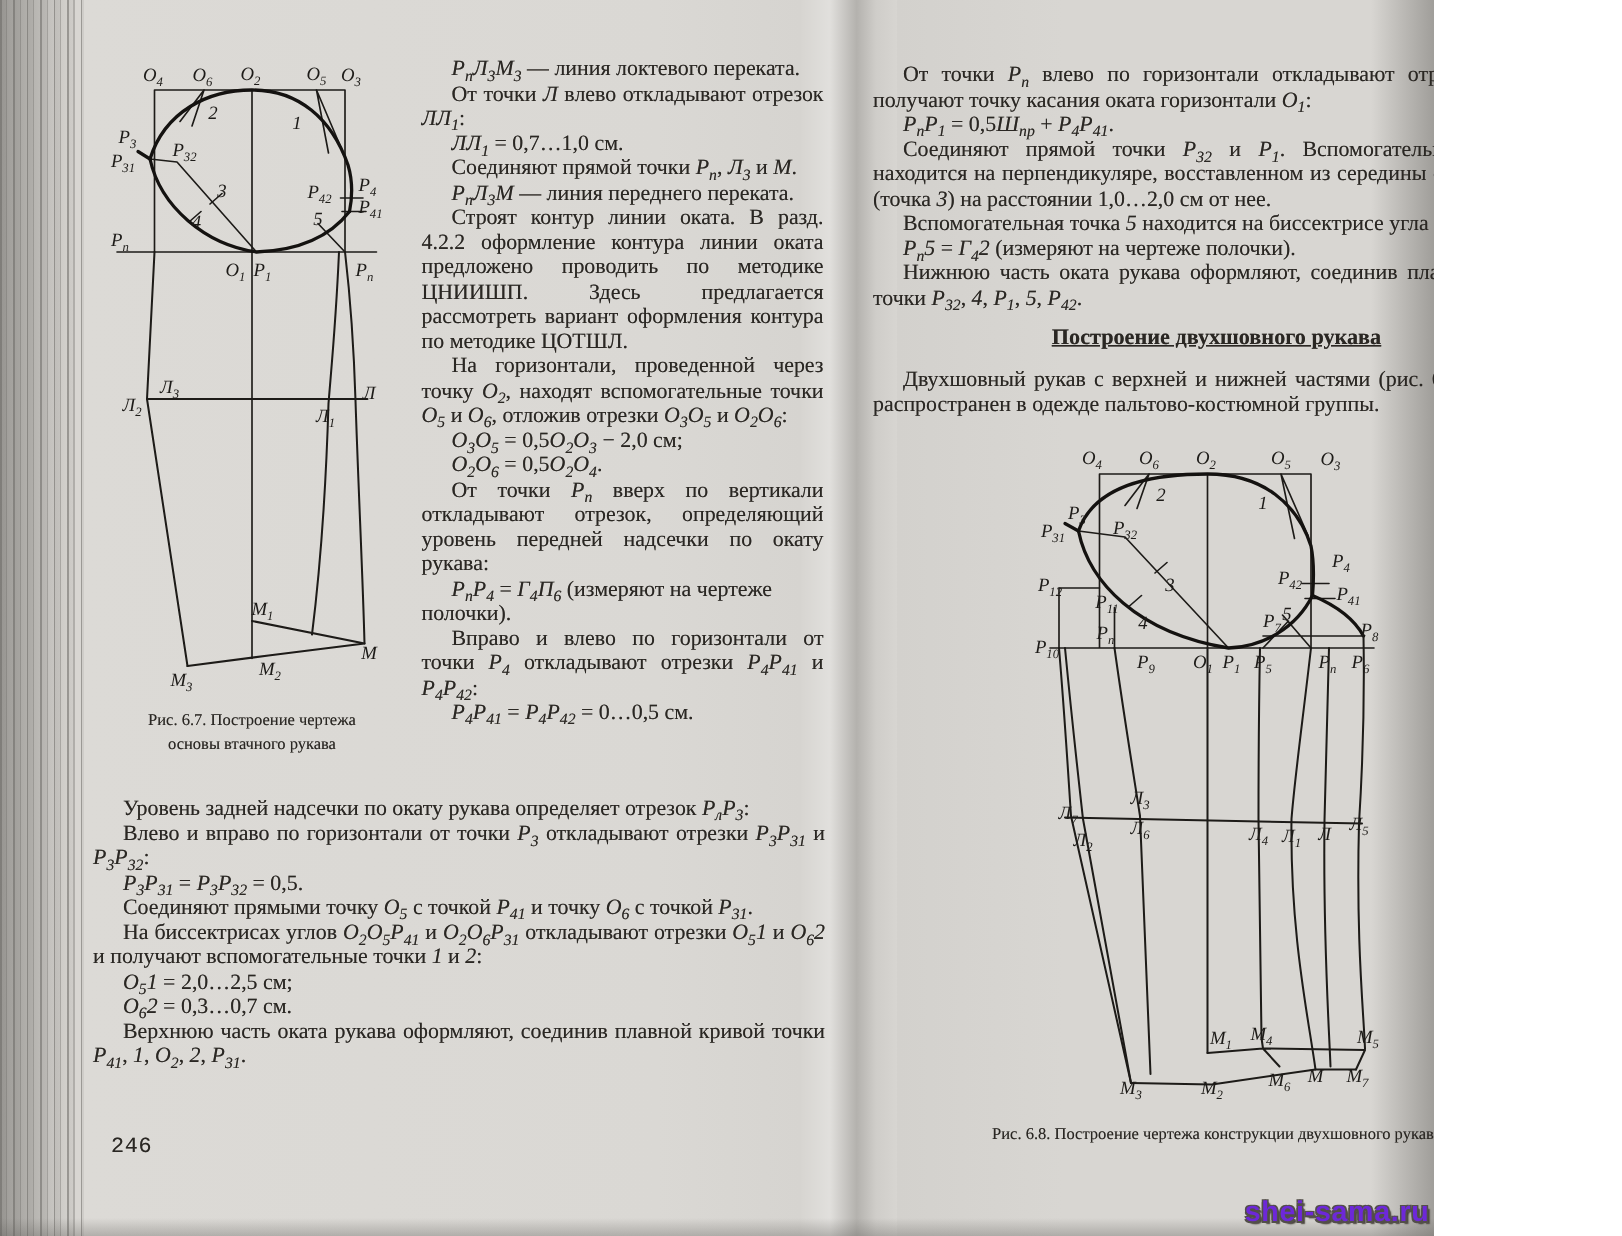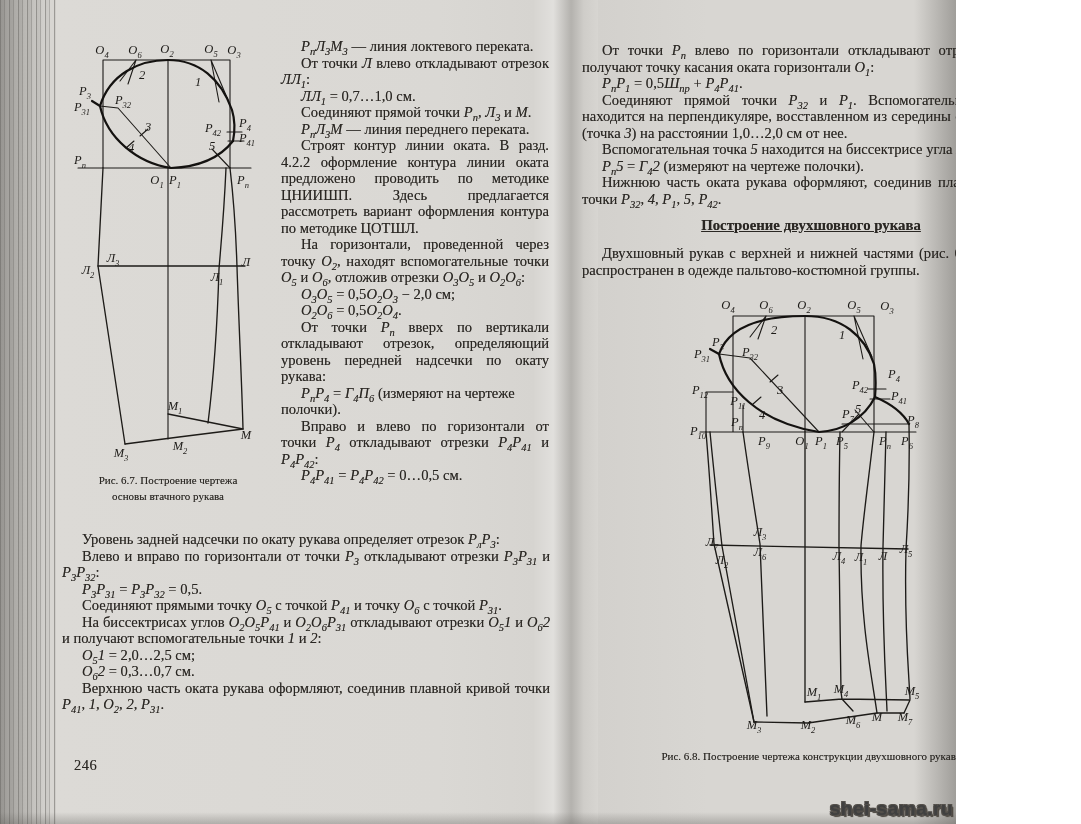--- a/index.html
+++ b/index.html
@@ -50,26 +50,26 @@
     text-shadow:0 0 .4px rgba(42,39,35,.5);}
   .cap67{left:48px;top:472px;width:240px;}
   .cap68{left:588px;top:748px;width:446px;}
 
   .fig-line{stroke:#1d1b18;fill:none;stroke-width:1.1;stroke-linecap:round;stroke-linejoin:round;}
   .fig-line-mid{stroke:#1d1b18;fill:none;stroke-width:1.35;stroke-linecap:round;stroke-linejoin:round;}
   .fig-line-thick{stroke:#141210;fill:none;stroke-width:2.2;stroke-linecap:round;stroke-linejoin:round;}
   .fig-label{font-family:"Liberation Serif", serif;font-style:italic;font-size:12.5px;
     fill:#1d1b18;text-anchor:middle;}
 
-  .pagenum{font-size:14.5px;letter-spacing:.5px;text-shadow:0 0 .4px rgba(42,39,35,.5);}
+  .pagenum{font-size:14.5px;letter-spacing:.5px;text-shadow:0 0 .4px rgba(42,39,35,.5);font-family:Liberation Mono, monospace;}
   .pn-left{left:74px;top:757px;}
   .pn-right{left:985px;top:765px;}
 
   .watermark{right:3px;bottom:4px;font-family:"Liberation Sans", sans-serif;
-    font-weight:bold;font-size:19px;letter-spacing:.5px;color:#404040;
+    font-weight:bold;font-size:19px;letter-spacing:.5px;color:#6d28d9;
     text-shadow:-1px -1px 0 #534f4a, 1px -1px 0 #534f4a, -1px 1px 0 #534f4a,
                  1px 1px 0 #534f4a, 2px 2px 1px #454039;}
 </style>
 </head>
 <body>
 
 <div class="spread">
   <div class="page-left-bg"></div>
   <div class="page-right-bg"></div>
   <div class="edge-left"></div>

